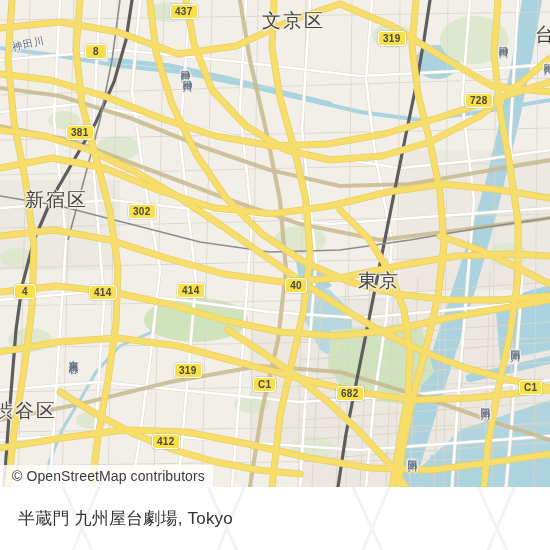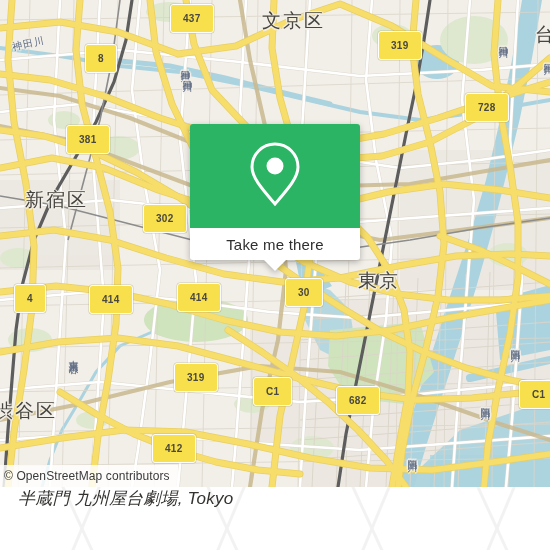--- a/index.html
+++ b/index.html
@@ -37,43 +37,43 @@
       1px 1px 0 rgba(242,239,233,.85), -1px -1px 0 rgba(242,239,233,.85);
   }
   .lbl-city { font-size: 19px; letter-spacing: 2px; color: #47453f; }
   .lbl-river { font-size: 10px; color: #5f6d84; letter-spacing: 1px; }
   .lbl-river-v { writing-mode: vertical-rl; }
 
   
   .shield {
     position: absolute;
     display: flex; align-items: center; justify-content: center;
-    min-width: 22px; height: 29px;
-    padding: 0 12px;
+    min-width: 22px; height: 15px;
+    padding: 0 4px;
     background: #f7e04b;
     border: 1.5px solid #ffffff;
     border-radius: 3px;
     color: #4a4840;
     font-size: 10px;
     font-weight: 700;
     letter-spacing: .3px;
     box-shadow: 0 0 0 .5px rgba(160,150,90,.45);
   }
 
   
   #attribution {
     position: absolute;
     left: 0;
     top: 465px;
     height: 22px;
     display: flex; align-items: center;
-    padding: 0 8px 0 4px;
+    padding: 0 8px 0 12px;
     background: rgba(255,255,255,.82);
     color: #3a3a3a;
-    font-size: 12px;
+    font-size: 14px;
     letter-spacing: .1px;
   }
 
   
   #popup {
     position: absolute;
     left: 190px; top: 124px;
     width: 170px;
     filter: drop-shadow(0 2px 3px rgba(0,0,0,.28));
   }
@@ -115,23 +115,22 @@
   }
   #footer-watermark {
     position: absolute;
     left: 0; top: -40px;
     width: 550px; height: 110px;
     opacity: .055;
   }
   #footer-inner {
     position: relative;
     width: 100%; height: 100%;
-    display: flex; justify-content: space-between;
+    display: flex; align-items: center; justify-content: space-between;
     padding: 0 18px 0 18px;
-    font-style: italic;
   }
   #footer-title {
     font-size: 17px;
     color: #33322f;
     letter-spacing: .2px;
     white-space: nowrap;
   }
   #brand {
     display: flex; align-items: center;
     gap: 2px;
@@ -382,50 +381,36 @@
         <div class="map-label lbl-river lbl-river-v" style="left: 478px; top: 400px;">隅田川</div>
         <div class="map-label lbl-river lbl-river-v" style="left: 405px; top: 452px;">隅田川</div>
       </div>
 
     <div>
         <div class="shield" style="left: 170px; top: 4px;">437</div>
         <div class="shield" style="left: 378px; top: 31px;">319</div>
         <div class="shield" style="left: 85px; top: 44px;">8</div>
         <div class="shield" style="left: 465px; top: 93px;">728</div>
         <div class="shield" style="left: 66px; top: 125px;">381</div>
-        <div class="shield" style="left: 143px; top: 204px; text-align: center;">302</div>
+        <div class="shield" style="left: 128px; top: 204px; text-align: center;">302</div>
         <div class="shield" style="left: 14px; top: 284px;">4</div>
         <div class="shield" style="left: 89px; top: 285px;">414</div>
         <div class="shield" style="left: 177px; top: 283px;">414</div>
-        <div class="shield" style="left: 285px; top: 278px;">30</div>
+        <div class="shield" style="left: 285px; top: 278px;">40</div>
         <div class="shield" style="left: 174px; top: 363px;">319</div>
         <div class="shield" style="left: 253px; top: 377px;">C1</div>
         <div class="shield" style="left: 336px; top: 386px;">682</div>
         <div class="shield" style="left: 519px; top: 380px;">C1</div>
         <div class="shield" style="left: 152px; top: 434px;">412</div>
       </div>
 
     <div id="attribution">
       <span>© OpenStreetMap contributors</span>
     </div>
 
-    <div id="popup">
-      <div id="popup-head" style="background: rgb(42, 180, 99);">
-        <span>
-          <svg width="56" height="68" viewBox="0 0 56 68" aria-hidden="true">
-            <path d="M28 4 C15.3 4 5 14.3 5 27 C5 38 16 50 28 64 C40 50 51 38 51 27 C51 14.3 40.7 4 28 4 Z" fill="none" stroke="#ffffff" stroke-width="3"></path>
-            <circle cx="28" cy="26" r="8.5" fill="#ffffff"></circle>
-          </svg>
-        </span>
-      </div>
-      <div id="popup-body">
-        <span id="popup-label">Take me there</span>
-      </div>
-      <div id="popup-tail"></div>
-    </div>
   </div>
 
   <div id="footer">
     <svg id="footer-watermark" viewBox="0 0 550 110">
       <g stroke="#2b2a28" stroke-width="3" fill="none">
         <path d="M40 -10 L95 110"></path>
           <path d="M120 -10 L70 110"></path>
         <path d="M185 -10 L240 110"></path>
           <path d="M265 -10 L215 110"></path>
         <path d="M330 -10 L385 110"></path>

